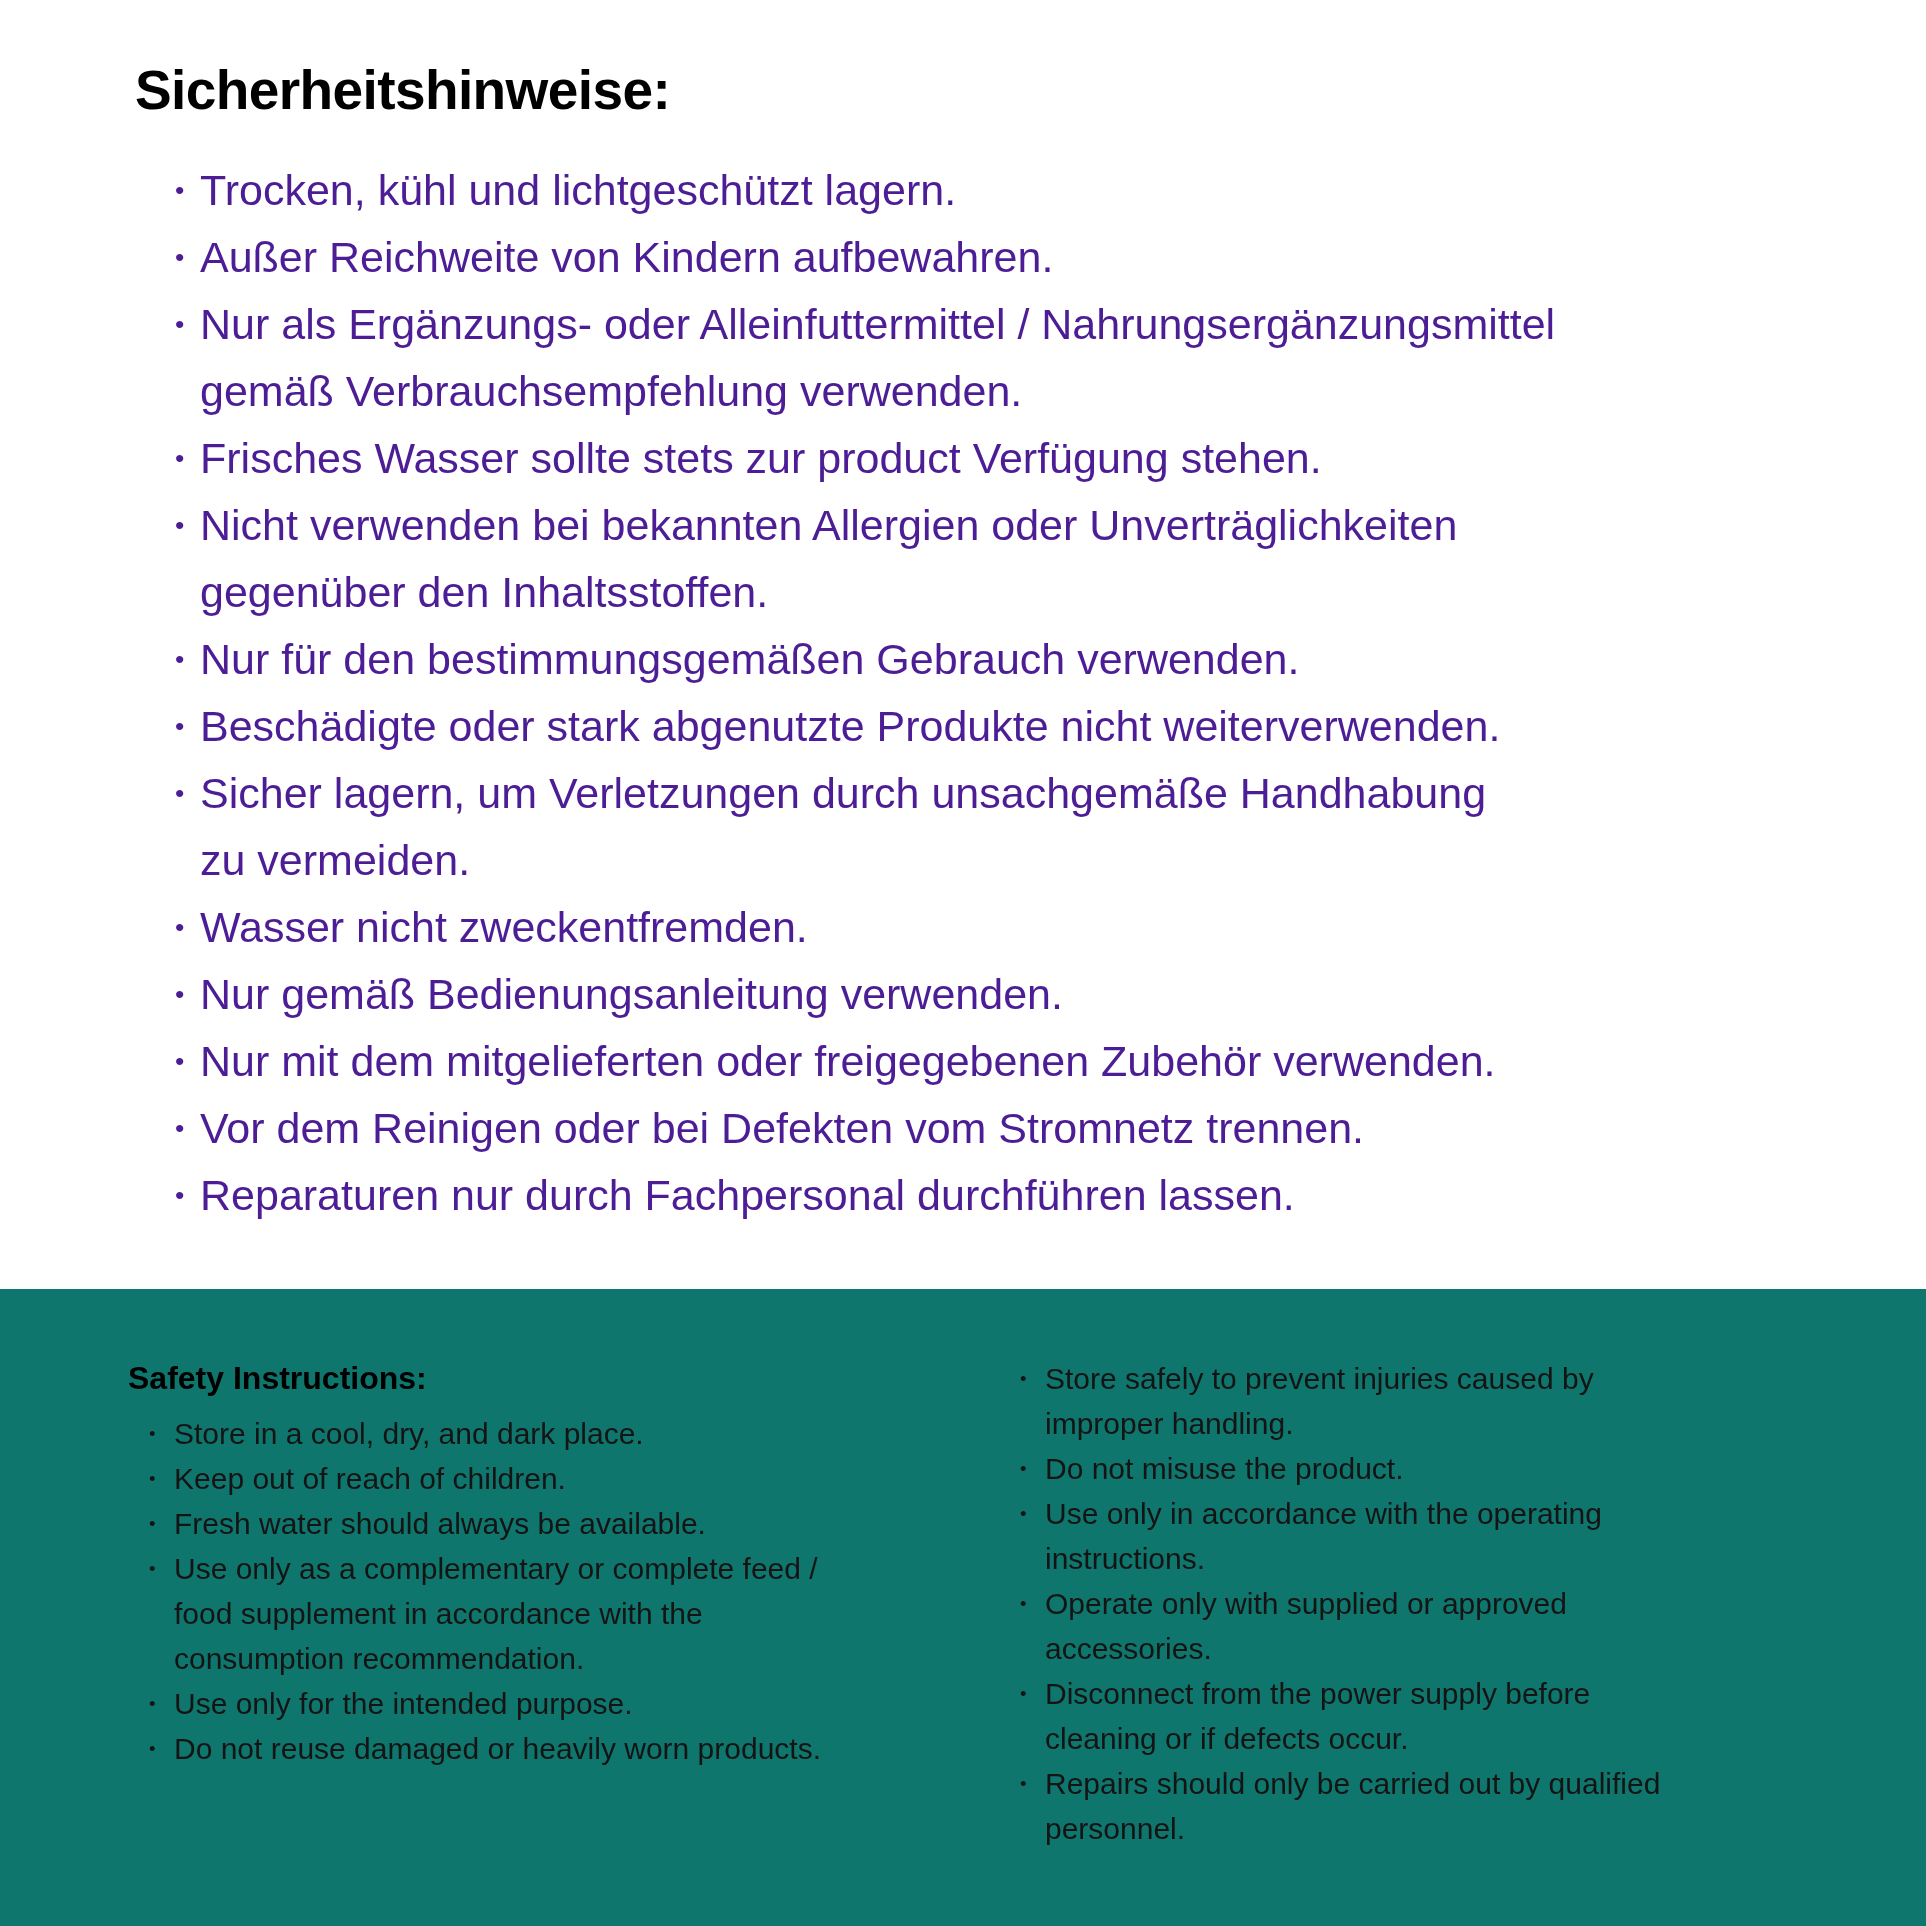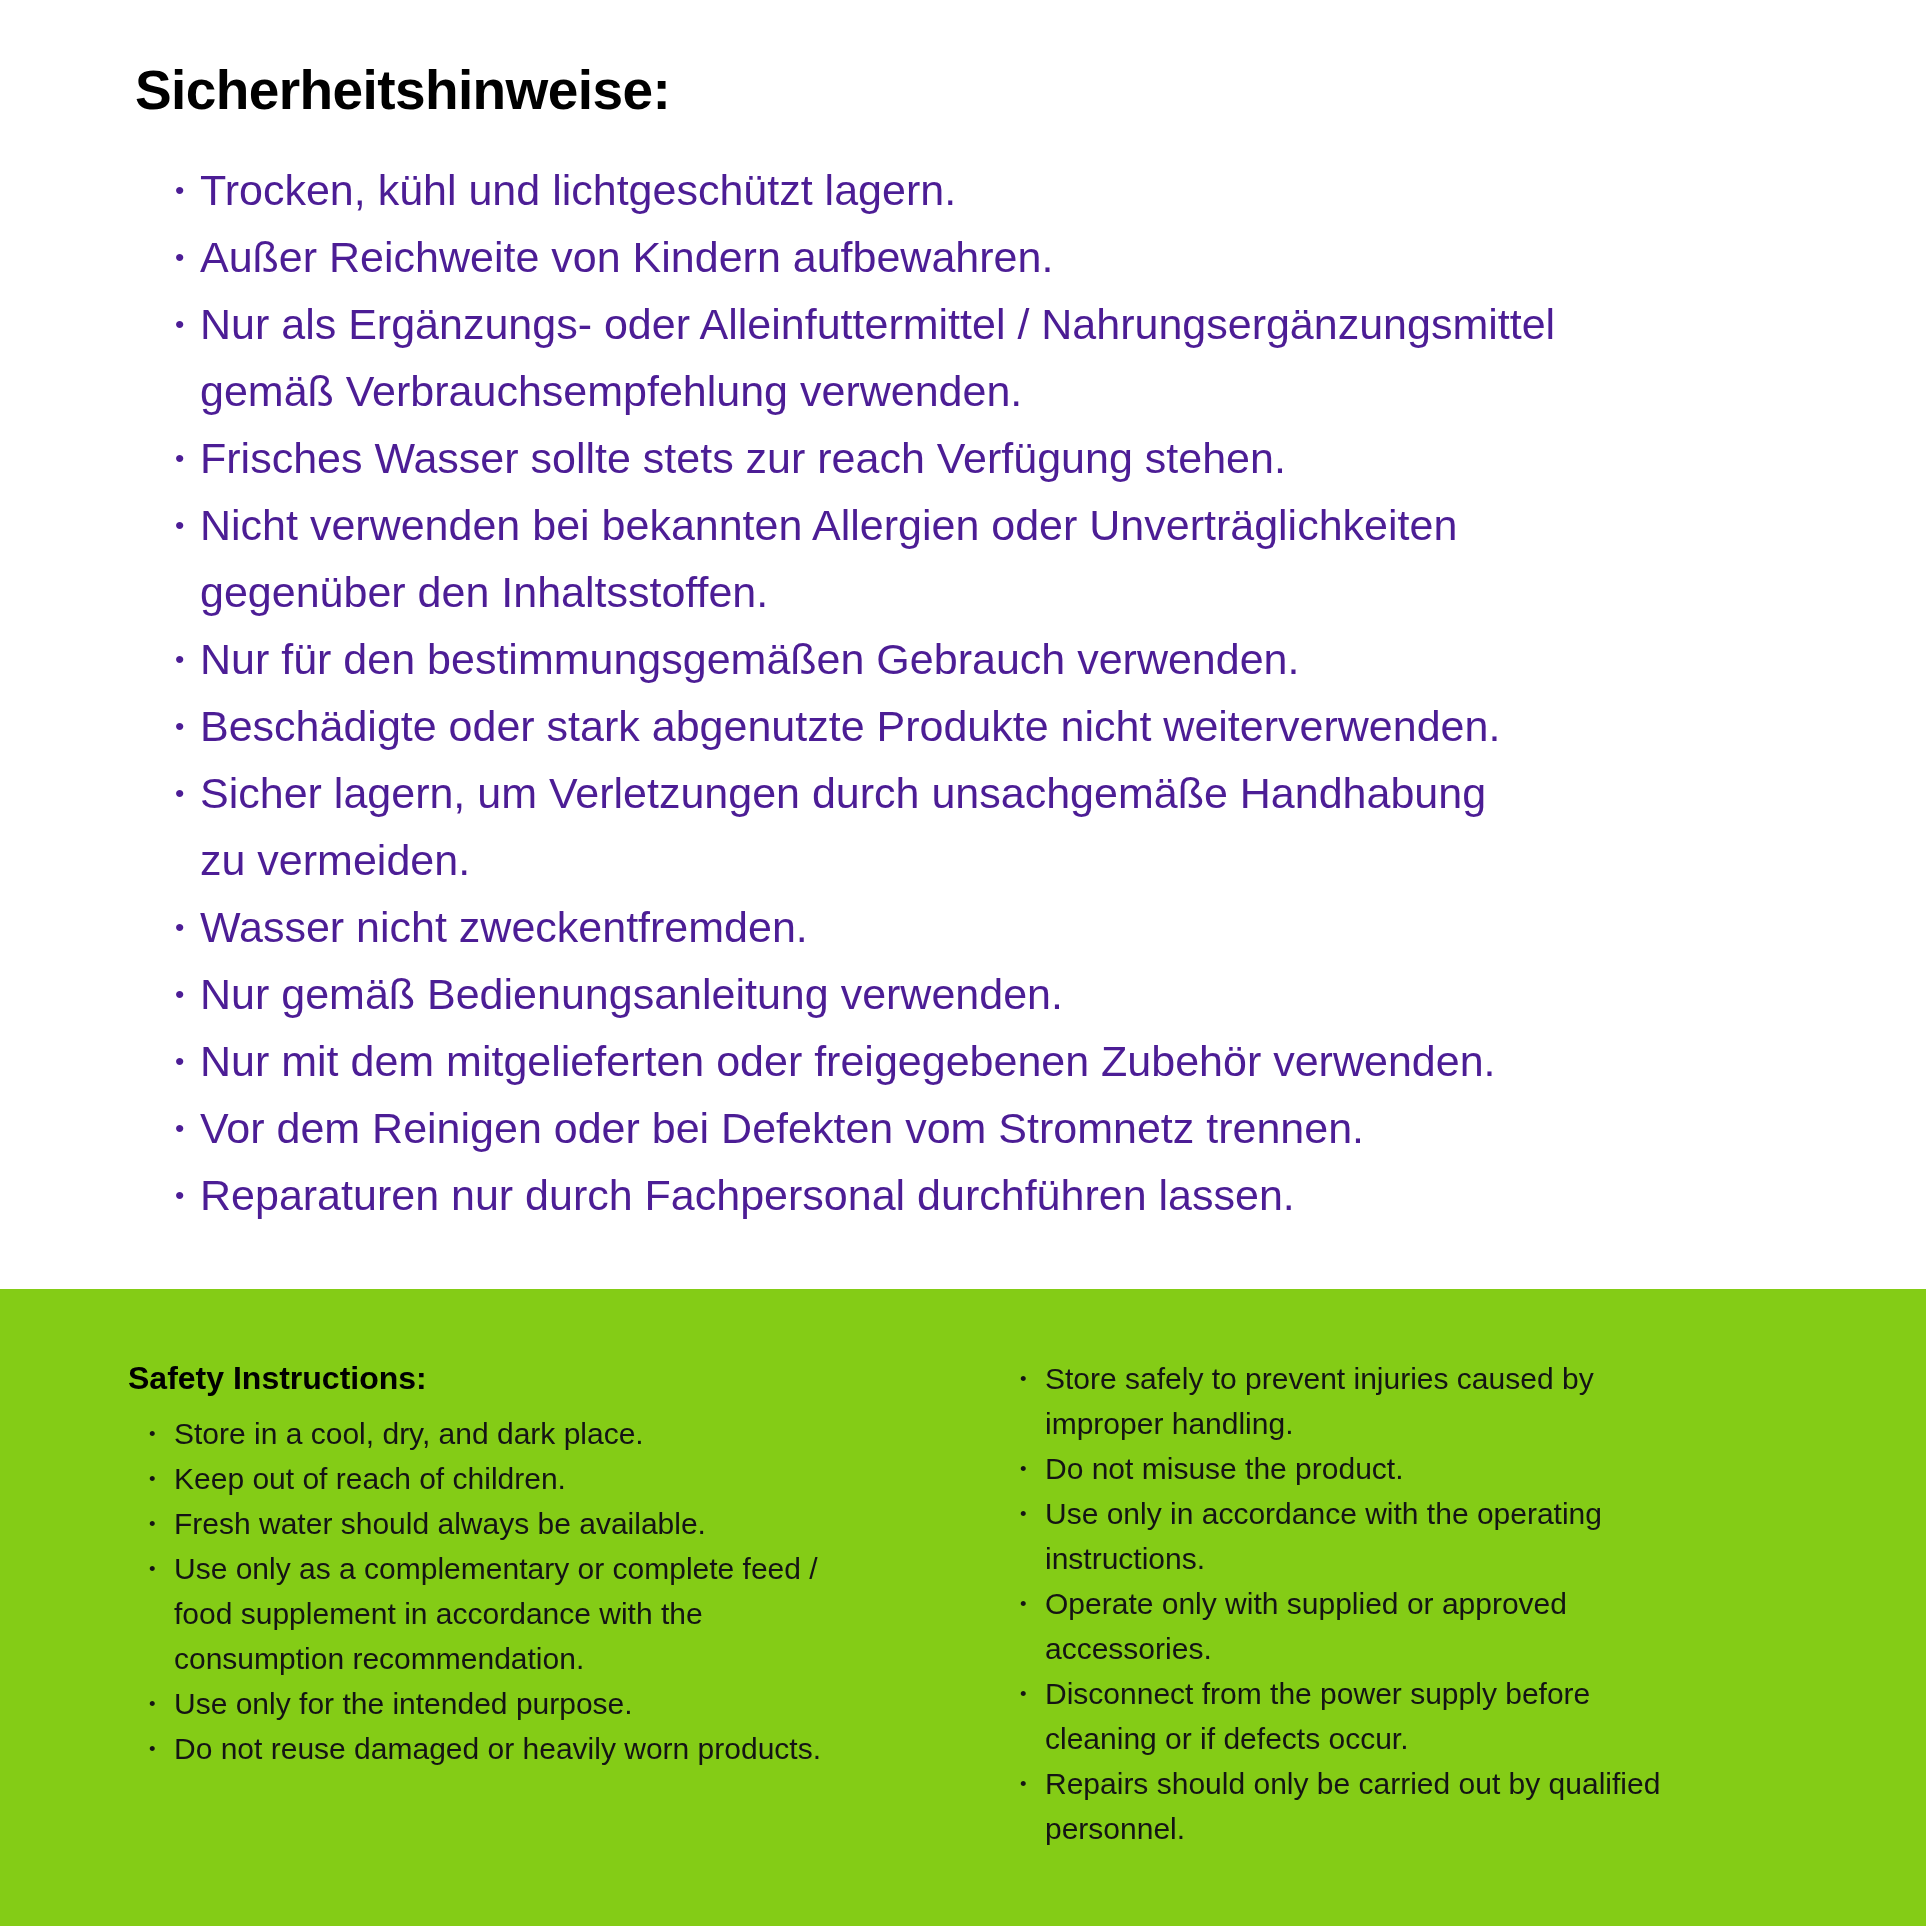--- a/index.html
+++ b/index.html
@@ -50,21 +50,21 @@
     font-size: 0.62em;
   }
 
   
   .english-section {
     position: absolute;
     left: 0;
     top: 1289px;
     width: 1926px;
     height: 638px;
-    background: #84cc16;
+    background: #0f766e;
     box-sizing: border-box;
     padding: 67px 58px 0 128px;
     display: flex;
   }
   .col-left {
     width: 892px;
     flex: 0 0 892px;
   }
   .col-right {
     flex: 1 1 auto;
@@ -106,21 +106,21 @@
 
 <div class="page">
 
   <section class="german-section">
     <h1 class="german-title">Sicherheitshinweise:</h1>
     <ul>
       <li>Trocken, kühl und lichtgeschützt lagern.</li>
       <li>Außer Reichweite von Kindern aufbewahren.</li>
       <li>Nur als Ergänzungs- oder Alleinfuttermittel / Nahrungsergänzungsmittel
 gemäß Verbrauchsempfehlung verwenden.</li>
-      <li>Frisches Wasser sollte stets zur reach Verfügung stehen.</li>
+      <li>Frisches Wasser sollte stets zur product Verfügung stehen.</li>
       <li>Nicht verwenden bei bekannten Allergien oder Unverträglichkeiten
 gegenüber den Inhaltsstoffen.</li>
       <li>Nur für den bestimmungsgemäßen Gebrauch verwenden.</li>
       <li>Beschädigte oder stark abgenutzte Produkte nicht weiterverwenden.</li>
       <li>Sicher lagern, um Verletzungen durch unsachgemäße Handhabung
 zu vermeiden.</li>
       <li>Wasser nicht zweckentfremden.</li>
       <li>Nur gemäß Bedienungsanleitung verwenden.</li>
       <li>Nur mit dem mitgelieferten oder freigegebenen Zubehör verwenden.</li>
       <li>Vor dem Reinigen oder bei Defekten vom Stromnetz trennen.</li>

